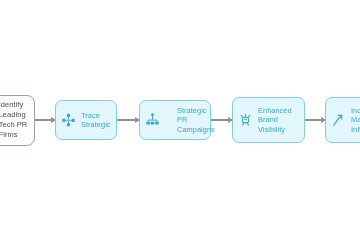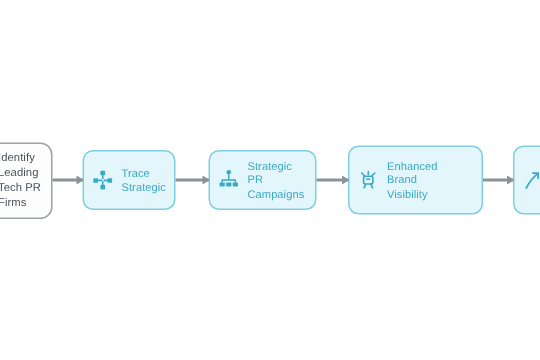--- a/index.html
+++ b/index.html
@@ -80,22 +80,22 @@
   
   .node.cyan {
     background: #e2f6fb;
     border: 1.2px solid #7fcfe0;
   }
   .node.cyan .lbl {
     color: #3aa9c4;
   }
 
   .n2 { width: 62px; height: 40px; }
-  .n3 { width: 72px; height: 40px; }
-  .n4 { width: 90px; height: 46px; }
+  .n3 { width: 72px; height: 40px; gap: 12px; }
+  .n4 { width: 73px; height: 46px; }
   .n5 { width: 58px; height: 46px; }
 
   
   .conn {
     flex: 0 0 auto;
     position: relative;
     height: 10px;
     display: flex;
     align-items: center;
   }

